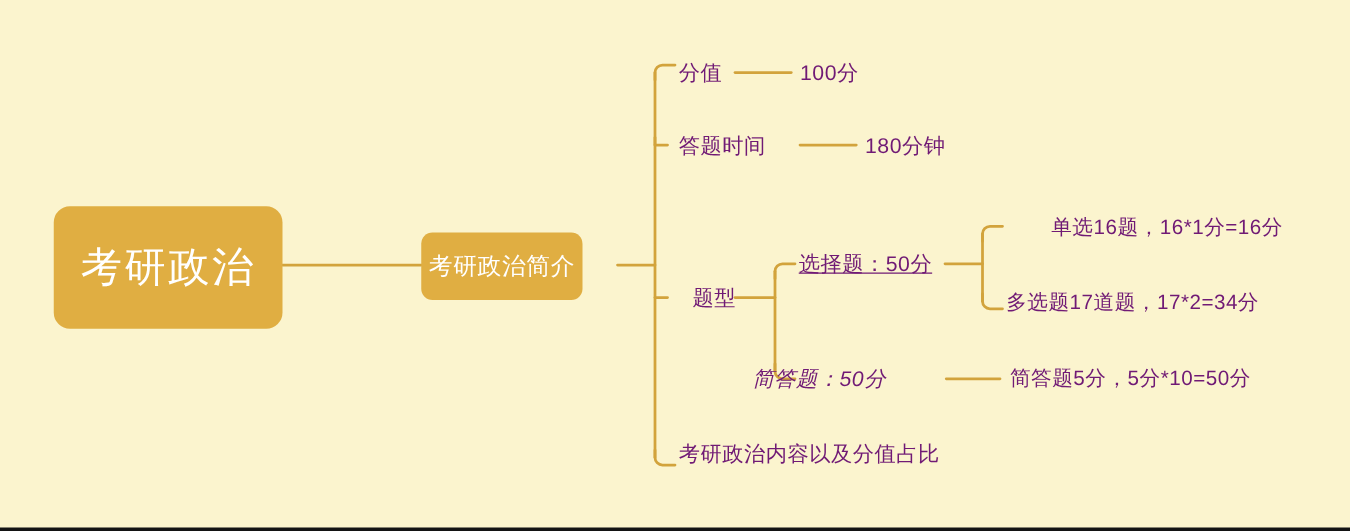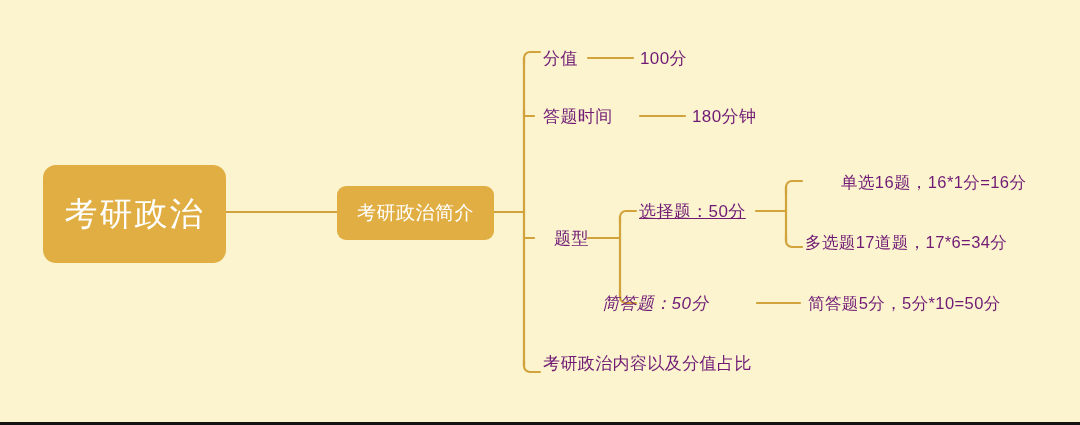--- a/index.html
+++ b/index.html
@@ -43,21 +43,21 @@
     top: 165px;
     width: 183px;
     height: 98px;
     border-radius: 13px;
     font-size: 33px;
     letter-spacing: 2px;
   }
   #intro-node {
     left: 337px;
     top: 186px;
-    width: 157px;
+    width: 129px;
     height: 54px;
     border-radius: 9px;
     font-size: 19px;
     letter-spacing: 0.5px;
   }
   .leaf {
     position: absolute;
     color: #701a75;
     font-size: 17px;
     white-space: nowrap;
@@ -126,21 +126,21 @@
 
   <div class="leaf" style="left:543px; top:108px;">答题时间</div>
   <div class="leaf" style="left:692px; top:108px;">180分钟</div>
 
   <div class="leaf" style="left:554px; top:230px;">题型</div>
 
   <div class="leaf" style="left:639px; top:203px;text-decoration:underline;">选择题：50分</div>
 
   <div class="leaf small" style="left:805px; top:174px;margin-left:36px;">单选16题，16*1分=16分</div>
 
-  <div class="leaf small" style="left:805px; top:234px;">多选题17道题，17*6=34分</div>
+  <div class="leaf small" style="left:805px; top:234px;">多选题17道题，17*2=34分</div>
 
   <div class="leaf" style="left:602px; top:295px;font-style:italic;">简答题：50分</div>
 
   <div class="leaf small" style="left:808px; top:295px;">简答题5分，5分*10=50分</div>
 
   <div class="leaf" style="left:543px; top:355px;font-family:Liberation Serif, serif;">考研政治内容以及分值占比</div>
 
   <div id="bottom-rule"></div>
 
 </div>

